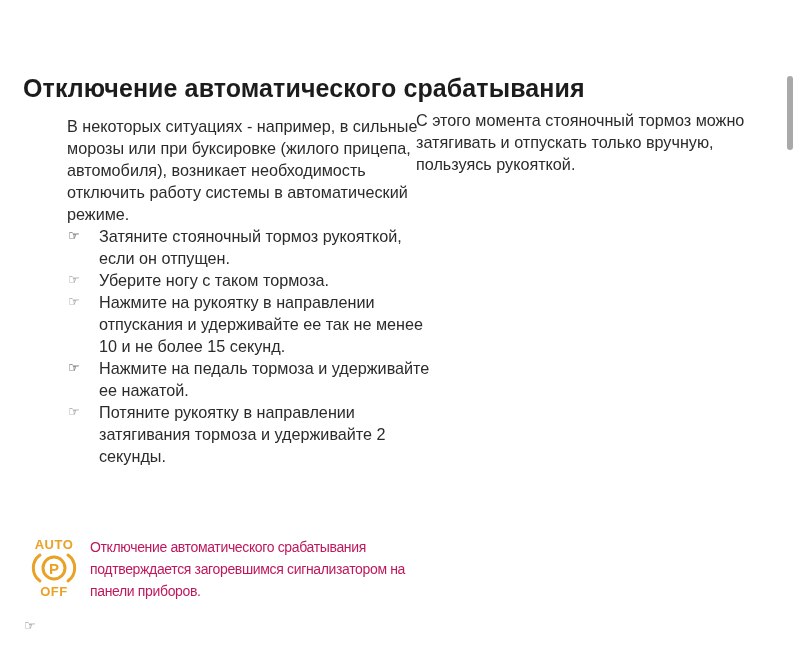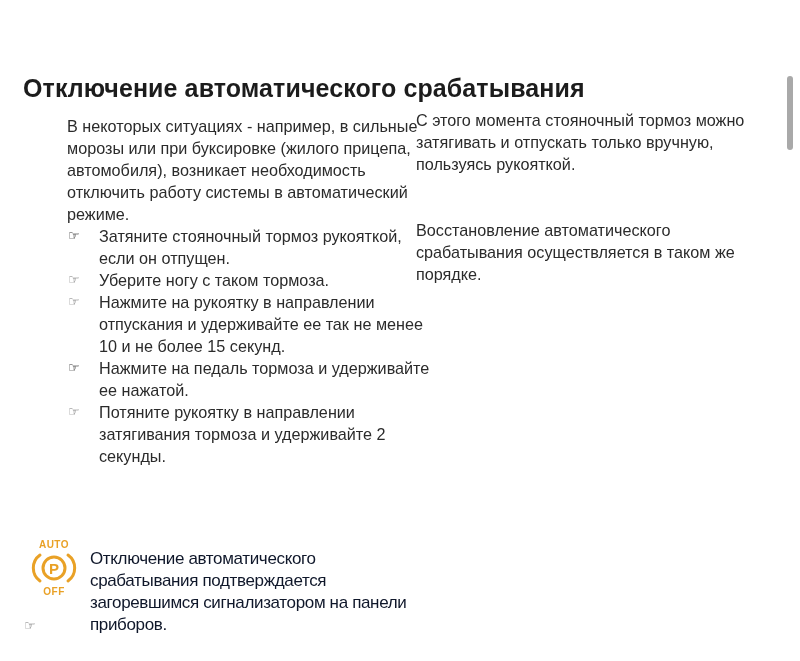--- a/index.html
+++ b/index.html
@@ -77,37 +77,37 @@
       left: 0;
       top: 2px;
       width: 48px;
       height: 62px;
       color: #e9a126;
       text-align: center;
       font-weight: bold;
     }
     .note-icon .auto, .note-icon .off {
       display: block;
-      font-size: 10px;
+      font-size: 13px;
       line-height: 13px;
       letter-spacing: 0.5px;
     }
     .note-icon svg {
       display: block;
       margin: 0 auto;
     }
     .note-text {
       position: absolute;
       left: 60px;
-      top: 12px;
+      top: 0;
       width: 320px;
       margin: 0;
-      font-size: 17px;
+      font-size: 14px;
       line-height: 22px;
-      color: #0f172a;
+      color: #be185d;
       letter-spacing: -0.35px;
     }
     .final-step {
       position: absolute;
       left: 23px;
       top: 615px;
       width: 380px;
     }
     .right-block2 {
       margin-top: 44px;
@@ -177,17 +177,16 @@
   <ul class="steps">
     <li class="step">
       <span class="bullet">☞</span>
     </li>
   </ul>
 </div>
 
 <div class="col-right">
   <p class="para">С этого момента стояночный тормоз можно затягивать и отпускать только вручную, пользуясь рукояткой.</p>
   <div class="right-block2">
-    <p class="para">Восстановление автоматического срабатывания осуществляется в таком же порядке.</p>
   </div>
 </div>
 
 <div class="scrollbar"></div>
 
 </body></html>

